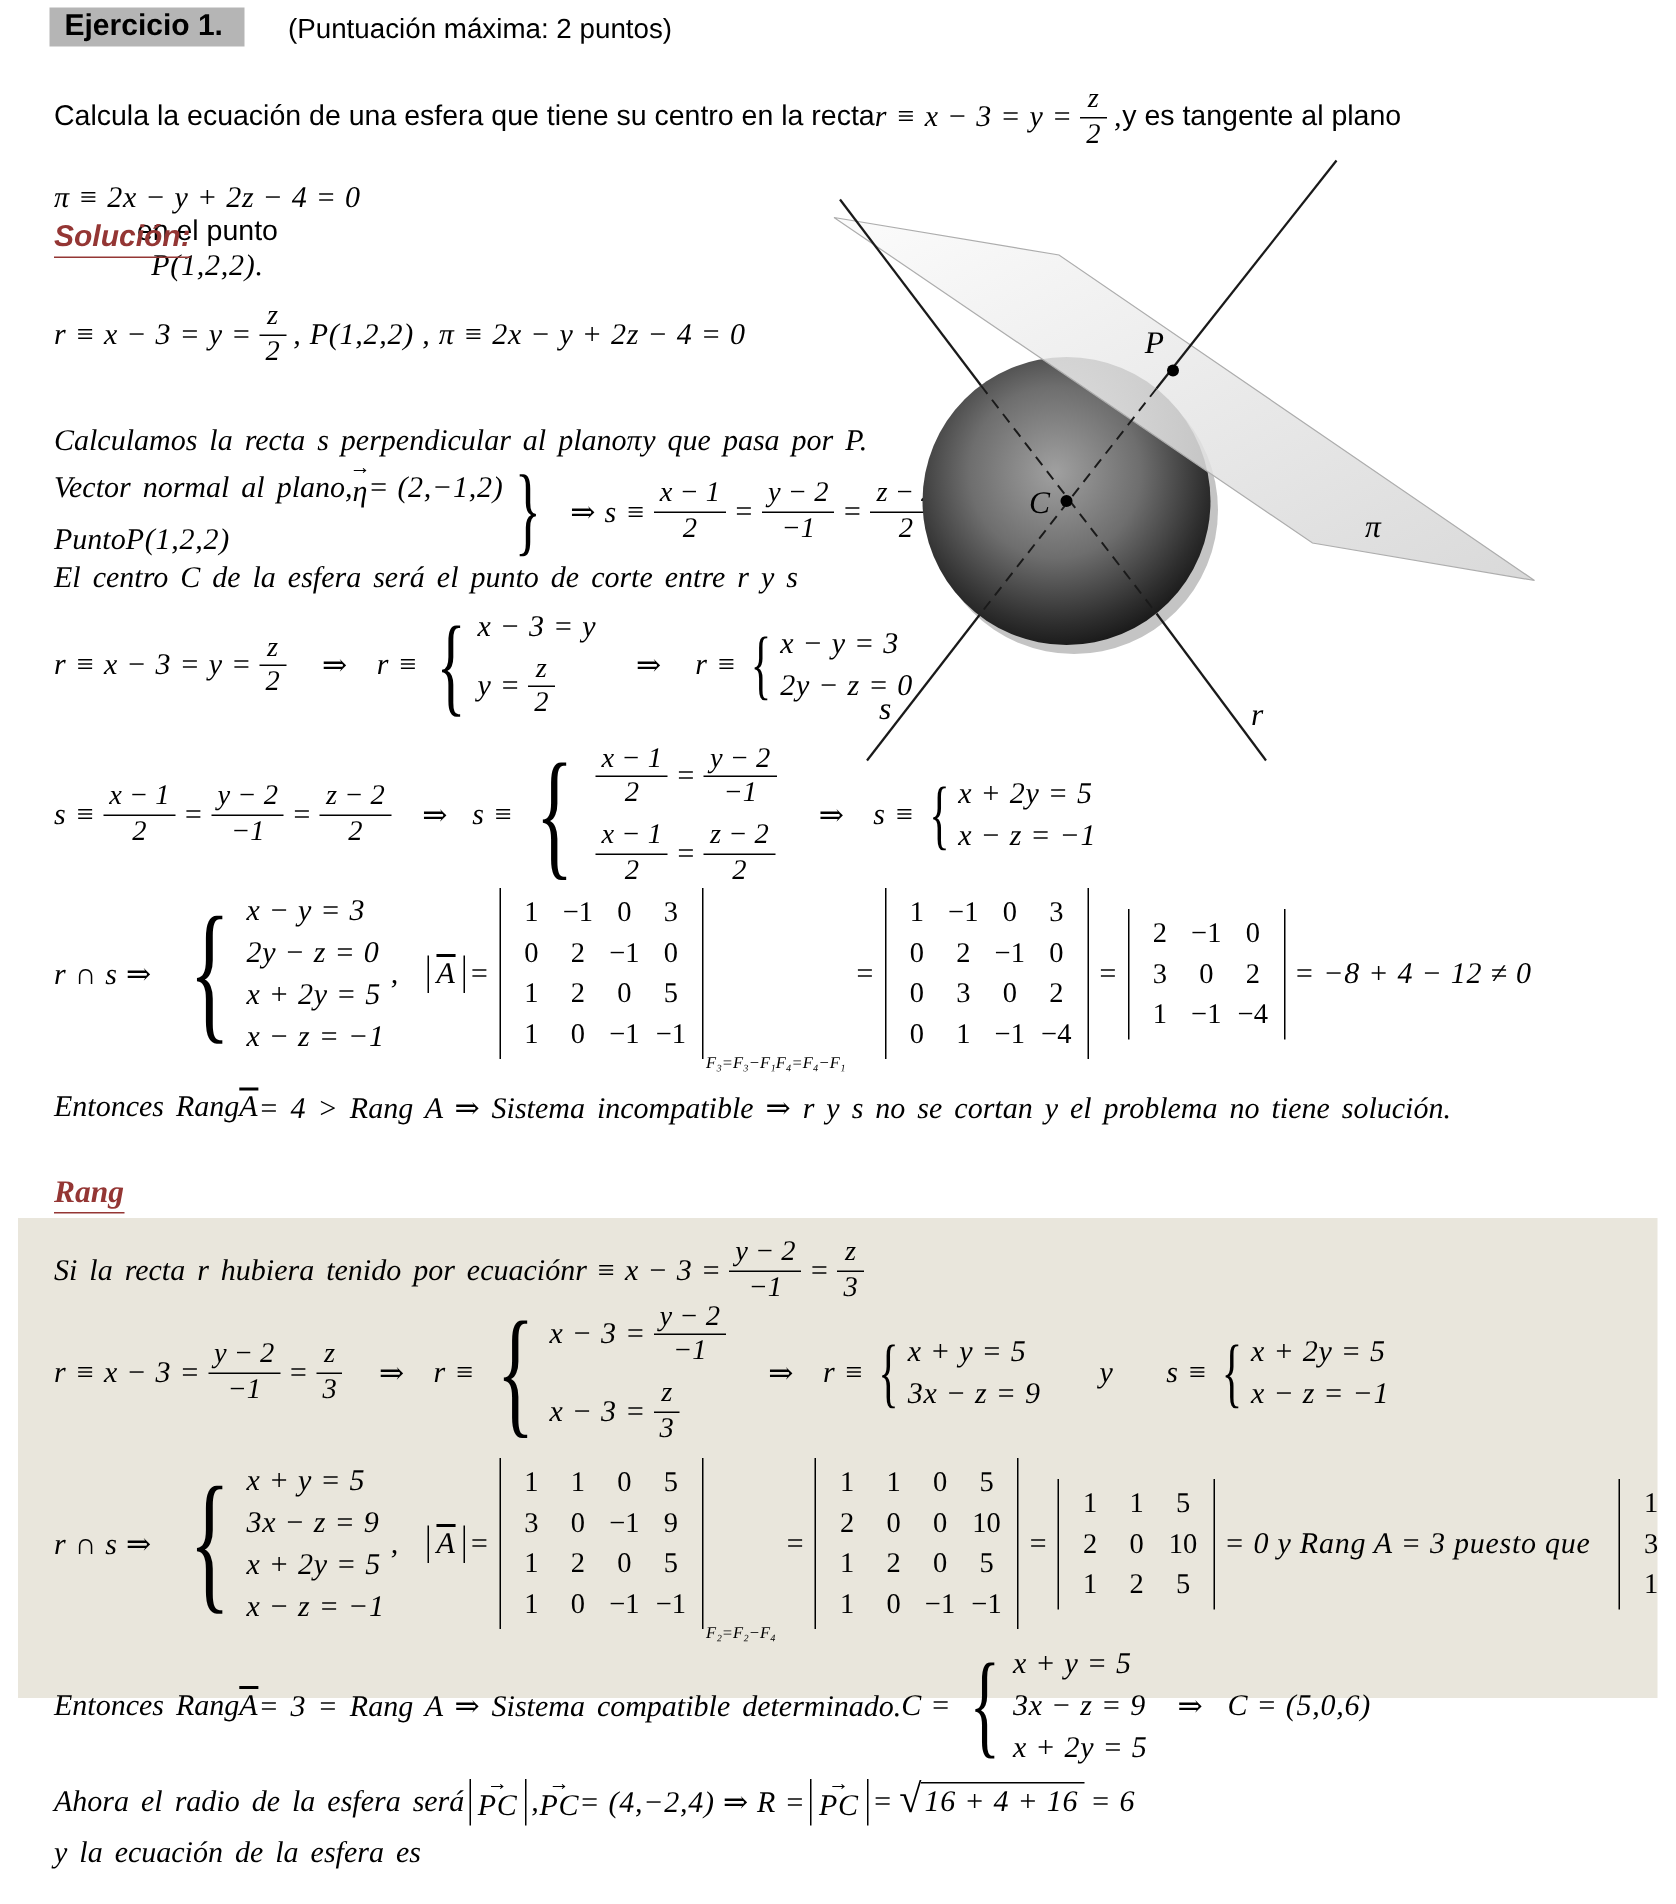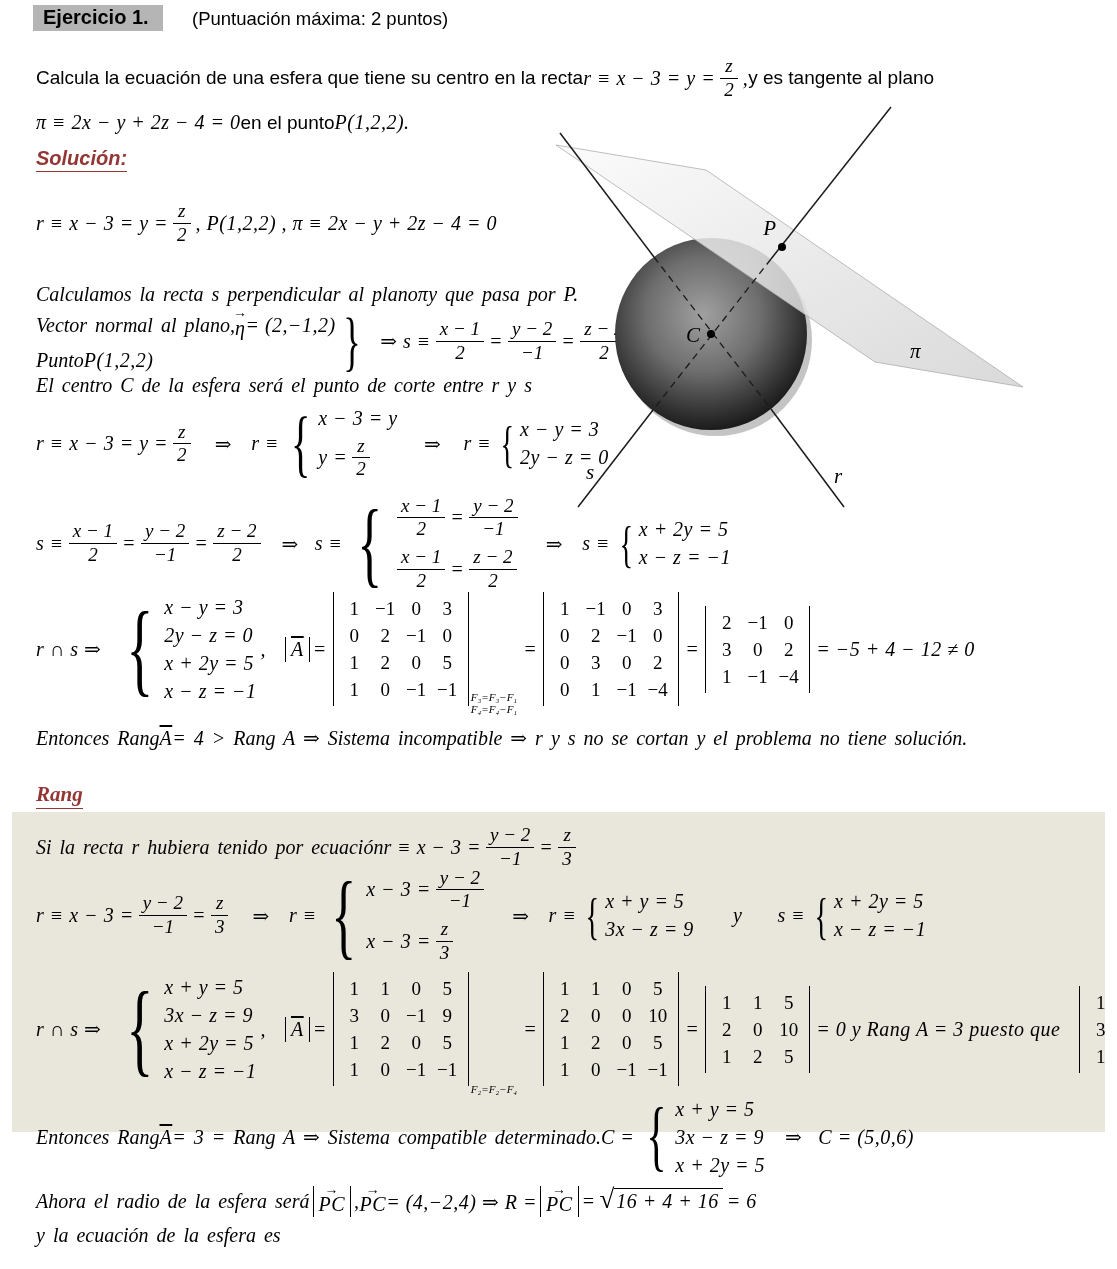--- a/index.html
+++ b/index.html
@@ -18,21 +18,21 @@
   .sys{display:inline-flex;align-items:center;margin:0 4px;}
   .lbrace,.rbrace{font-family:"Liberation Serif",serif;font-weight:300;display:inline-block;
         transform:scaleX(.55);line-height:1;margin:0 0 0 0;}
   .syscol{display:inline-flex;flex-direction:column;align-items:flex-start;}
   .sysline{display:flex;align-items:center;padding:2.5px 0;}
   .detwrap{display:inline-flex;align-items:center;margin:0 6px;}
   .det{display:inline-block;border-left:1.3px solid #000;border-right:1.3px solid #000;padding:3px 5px;}
   .detrow{display:flex;}
   .detcell{width:31px;text-align:center;font-family:"Liberation Serif","DejaVu Serif",serif;
         font-size:19px;line-height:27px;}
-  .detsub{align-self:flex-end;margin-left:2px;margin-bottom:-10px;display:flex;flex-direction:column;
+  .detsub{align-self:flex-end;margin-left:2px;margin-bottom:-10px;display:flex;flex-direction:row;
         font-family:"Liberation Serif",serif;font-style:italic;font-size:11px;line-height:1.15;}
   .absbar{display:inline-flex;align-items:center;border-left:1.3px solid #000;border-right:1.3px solid #000;
         padding:1px 5px;margin:0 3px;}
   .ol{text-decoration:overline;}
   .vec{position:relative;display:inline-block;margin-top:6px;}
   .vec .vec-arrow{position:absolute;left:50%;transform:translateX(-50%);top:-.8em;font-size:.7em;font-style:normal;}
   .sqrt{display:inline-flex;align-items:flex-start;margin:0 4px;}
   .sqrt .rad{font-size:27px;line-height:1;font-style:normal;font-family:"Liberation Serif",serif;transform:translateY(-2px);}
   .sqrt .sqrt-body{border-top:1.4px solid #000;padding:1px 4px 0 2px;}
   .hdr-box{position:absolute;left:33px;top:5px;background:var(--hdr-gray,#b5b5b5);
@@ -57,21 +57,21 @@
 <div class="mline" style="top:55px;">
     <span class="tok-t">Calcula la ecuación de una esfera que tiene su centro en la recta  </span>
     <span class="tok-m">r ≡ x − 3 = y =</span>
     <span class="frac">
       <span class="num">z</span>
       <span class="den">2</span>
     </span>
     <span class="tok-m"> ,</span>
     <span class="tok-t">  y es tangente al plano</span>
   </div>
-<div class="mline" style="top:111px;">
+<div class="mline" style="top:121px;flex-direction:column;">
     <span class="tok-m">π ≡ 2x − y + 2z − 4 = 0</span>
     <span class="tok-t">  en el punto  </span>
     <span class="tok-m">P(1,2,2).</span>
   </div>
 
 <div class="redhead" id="solucion-label">Solución:</div>
 
 <div class="mline" style="top:200px;">
     <span class="tok-m">r ≡ x − 3 = y =</span>
     <span class="frac">
@@ -326,21 +326,21 @@
           <span class="detcell">0</span>
           <span class="detcell">2</span>
         </span>
         <span class="detrow">
           <span class="detcell">1</span>
           <span class="detcell">−1</span>
           <span class="detcell">−4</span>
         </span>
       </span>
     </span>
-    <span class="tok-m">= −5 + 4 − 12 ≠ 0</span>
+    <span class="tok-m">= −8 + 4 − 12 ≠ 0</span>
   </div>
 <div class="mline" style="top:726px;">
     <span class="tok-i">Entonces  Rang </span>
     <span class="tok-m ol">A</span>
     <span class="tok-i"> = 4 &gt; Rang A  ⇒   Sistema incompatible  ⇒  r  y  s no se cortan  y el  problema no tiene solución.</span>
   </div>
 
 <div class="redhead" id="nota-label">Rang</div>
 
 <div id="nota-box">

